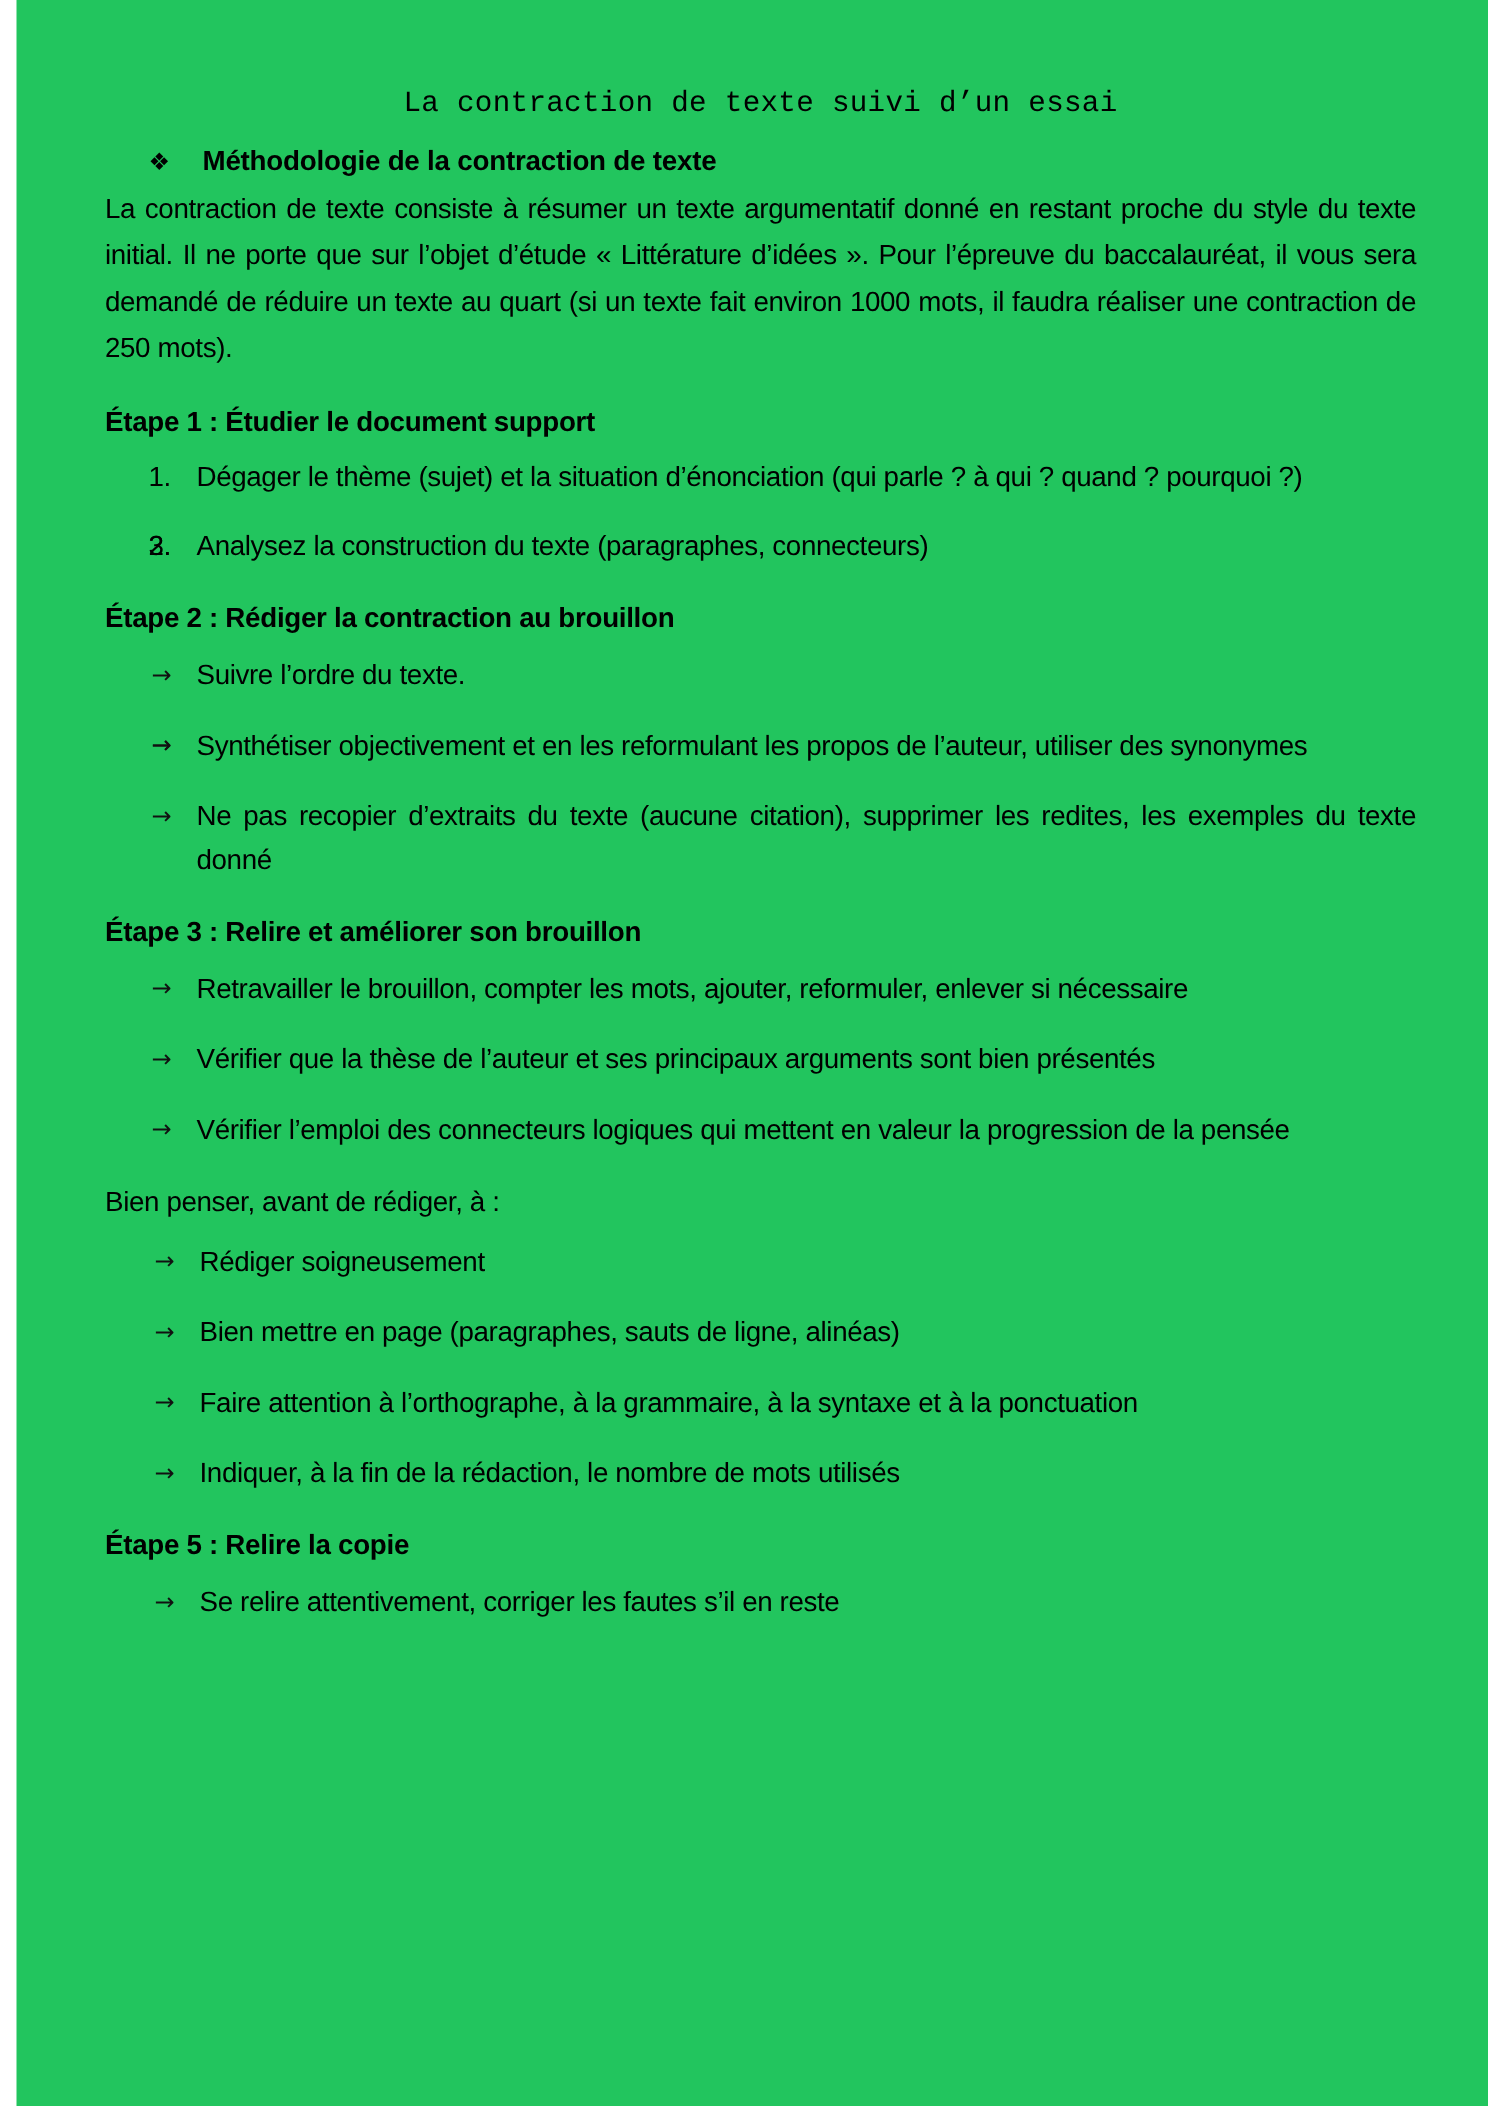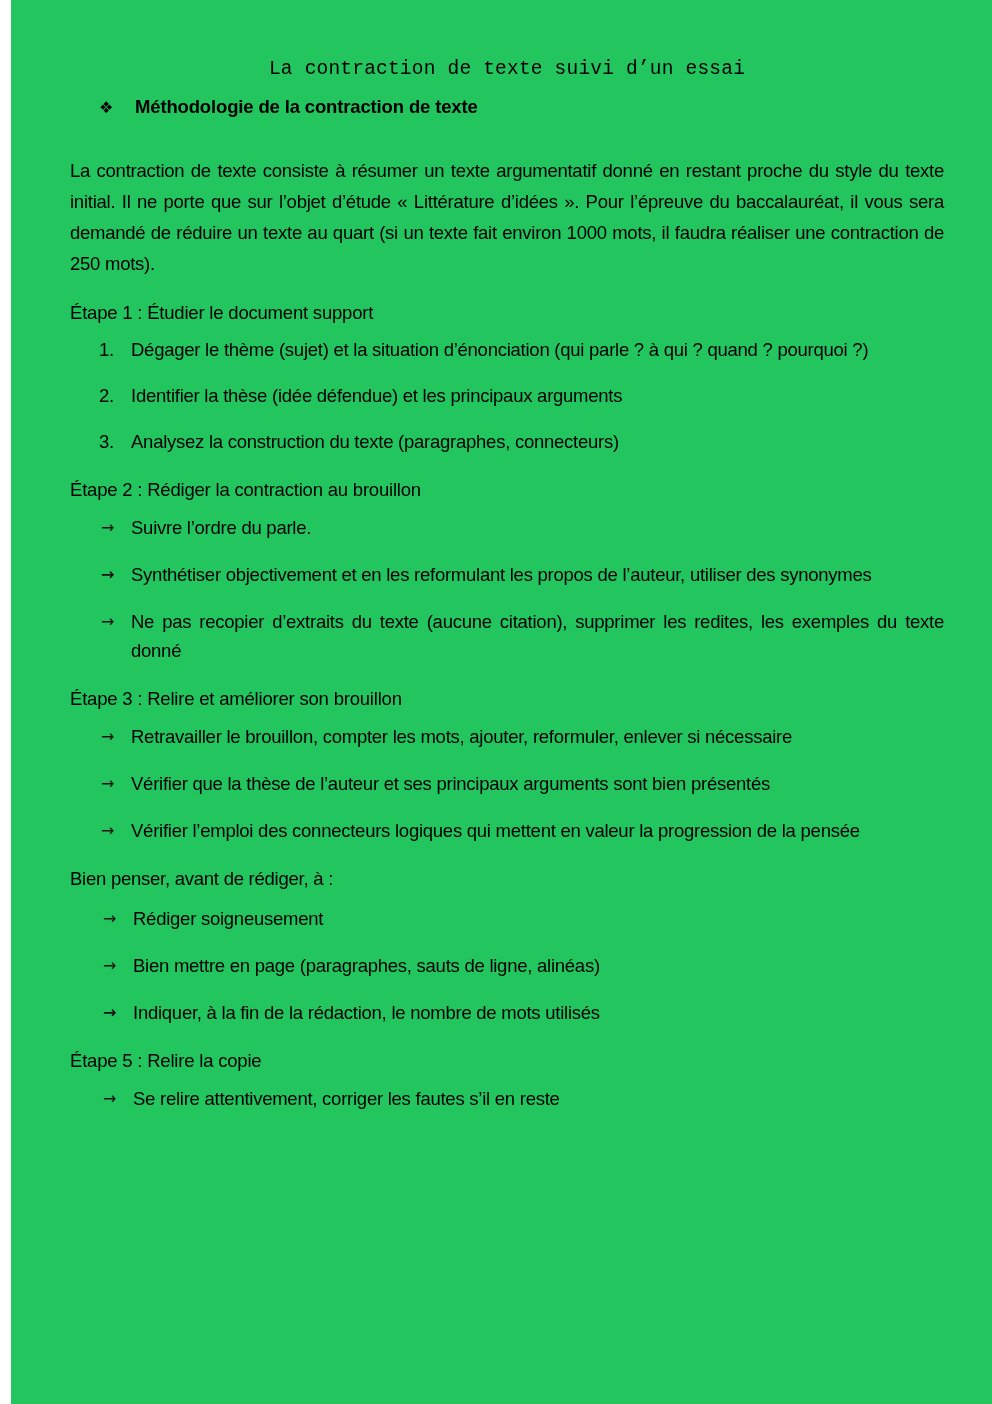--- a/index.html
+++ b/index.html
@@ -75,36 +75,36 @@
     font-family: "Liberation Sans Narrow", "Liberation Sans", sans-serif;
     font-size: 18.5px;
     line-height: 31px;
     text-align: justify;
     text-justify: inter-word;
     margin: 17px 0 0 0;
     letter-spacing: -0.25px;
     -moz-font-feature-settings: "liga";
   }
   .body-par.lead {
-    margin-top: 35px;
+    margin-top: 3px;
   }
 
   .plain-par {
     font-family: "Liberation Sans Narrow", "Liberation Sans", sans-serif;
     font-size: 18.5px;
     line-height: 31px;
     margin: 18px 0 0 0;
     letter-spacing: -0.25px;
   }
 
   
   .step-heading {
     font-family: "Liberation Sans Narrow", "Liberation Sans", sans-serif;
     font-size: 18.5px;
-    font-weight: normal;
+    font-weight: bold;
     line-height: 26px;
     margin: 21px 0 0 0;
     letter-spacing: -0.2px;
   }
 
   
   ol.num-list {
     list-style: none;
     margin: 10px 0 0 0;
     padding: 0;
@@ -182,34 +182,33 @@
 
     <p class="step-heading">Étape 1 : Étudier le document support</p>
 
     <ol class="num-list">
       <li>
         <span class="marker">1.</span>
         <span>Dégager le thème (sujet) et la situation d’énonciation (qui parle ? à qui ? quand ? pourquoi ?)</span>
       </li>
       <li>
         <span class="marker">2.</span>
-        <span>Identifier la thèse (idée défendue) et les principaux arguments</span>
       </li>
       <li>
         <span class="marker">3.</span>
         <span>Analysez la construction du texte (paragraphes, connecteurs)</span>
       </li>
     </ol>
 
     <p class="step-heading">Étape 2 : Rédiger la contraction au brouillon</p>
 
     <ul class="arrow-list justified">
       <li>
         <span class="marker">→</span>
-        <span>Suivre l’ordre du parle.</span>
+        <span>Suivre l’ordre du texte.</span>
       </li>
       <li class="j">
         <span class="marker">→</span>
       </li>
       <li>
         <span class="marker">→</span>
         <span>Synthétiser objectivement et en les reformulant les propos de l’auteur, utiliser des synonymes</span>
       </li>
       <li class="j">
         <span class="marker">→</span>
@@ -241,20 +240,21 @@
       <li>
         <span class="marker">→</span>
         <span>Rédiger soigneusement</span>
       </li>
       <li>
         <span class="marker">→</span>
         <span>Bien mettre en page (paragraphes, sauts de ligne, alinéas)</span>
       </li>
       <li>
         <span class="marker">→</span>
+        <span>Faire attention à l’orthographe, à la grammaire, à la syntaxe et à la ponctuation</span>
       </li>
       <li>
         <span class="marker">→</span>
         <span>Indiquer, à la fin de la rédaction, le nombre de mots utilisés</span>
       </li>
     </ul>
 
     <p class="step-heading">Étape 5 : Relire la copie</p>
 
     <ul class="arrow-list deeper">

